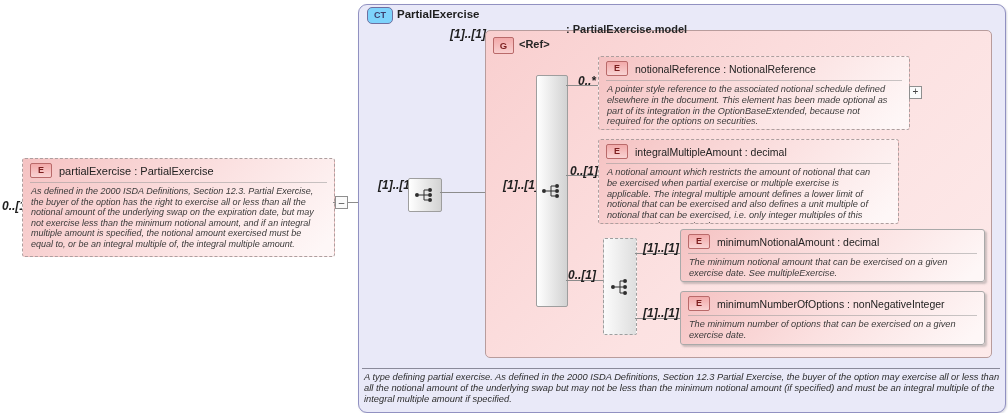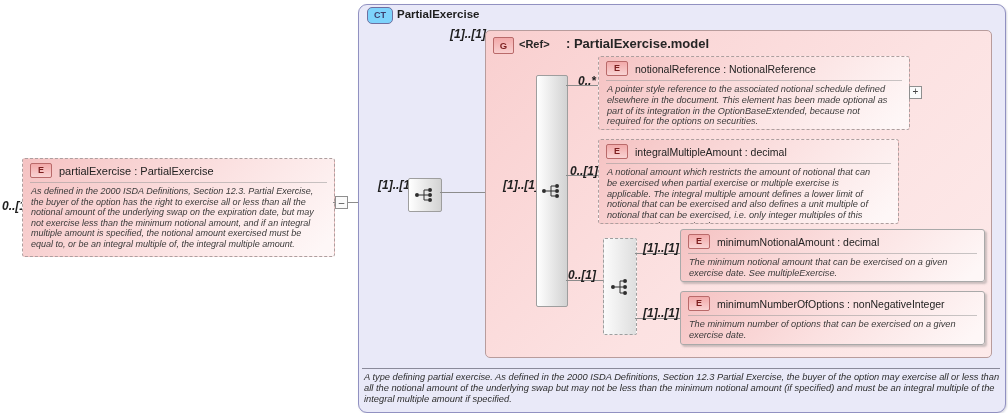--- a/index.html
+++ b/index.html
@@ -16,21 +16,21 @@
   .ct-title{position:absolute;left:397px;top:8px;font-size:11.5px;font-weight:bold;color:#1e1e1e;}
 
   
   .g-box{position:absolute;left:485px;top:30px;width:505px;height:326px;
     background:linear-gradient(135deg,#f9cfcf 0%,#fce2e2 55%,#fdeaea 100%);
     border:1px solid #b89c9c;border-radius:5px;}
   .g-badge{position:absolute;left:493px;top:37px;width:19px;height:15px;
     background:linear-gradient(180deg,#f2a9a9,#f9cfcf);border:1px solid #b96a6a;border-radius:2px;
     color:#7c1f1f;font-size:9.5px;font-weight:bold;line-height:15px;text-align:center;}
   .g-name{position:absolute;left:519px;top:38px;font-size:11px;font-weight:bold;color:#252525;}
-  .g-type{position:absolute;left:566px;top:36px;font-size:13px;font-weight:bold;color:#252525;}
+  .g-type{position:absolute;left:566px;top:23px;font-size:11px;font-weight:bold;color:#252525;}
 
   
   .el-box{position:absolute;background:linear-gradient(135deg,#f5c2c2 0%,#fbe0e0 50%,#fef7f7 95%);
     border:1px solid #ad9e9e;border-radius:3px;overflow:hidden;}
   .el-box.dashed{border-style:dashed;}
   .el-box.solid{border-style:solid;border-color:#a9a9a9;
     box-shadow:2px 2px 2px rgba(110,110,110,.35);}
   .el-header{display:flex;align-items:center;gap:7px;padding:4px 7px 3px 7px;}
   .e-badge{flex:0 0 auto;width:20px;height:13px;
     background:linear-gradient(180deg,#f2a9a9,#f9d3d3);border:1px solid #b96a6a;border-radius:2px;

